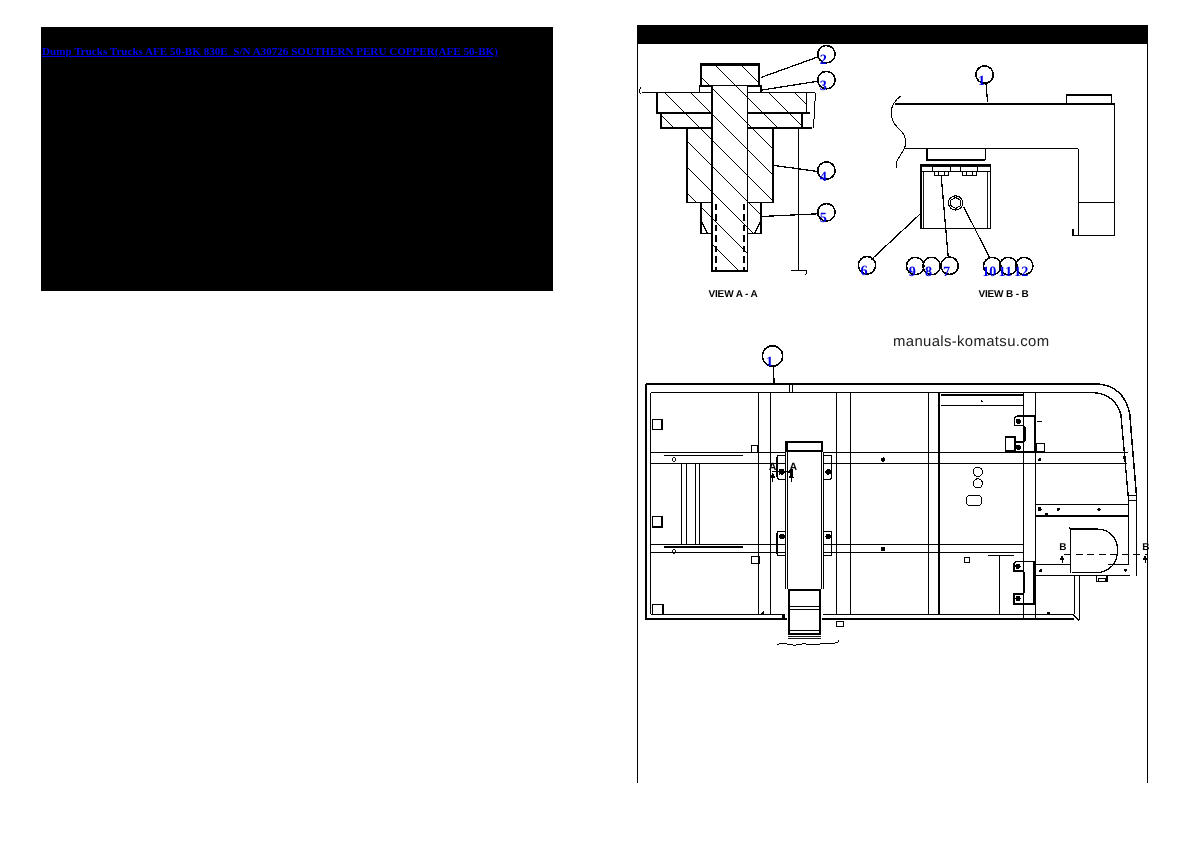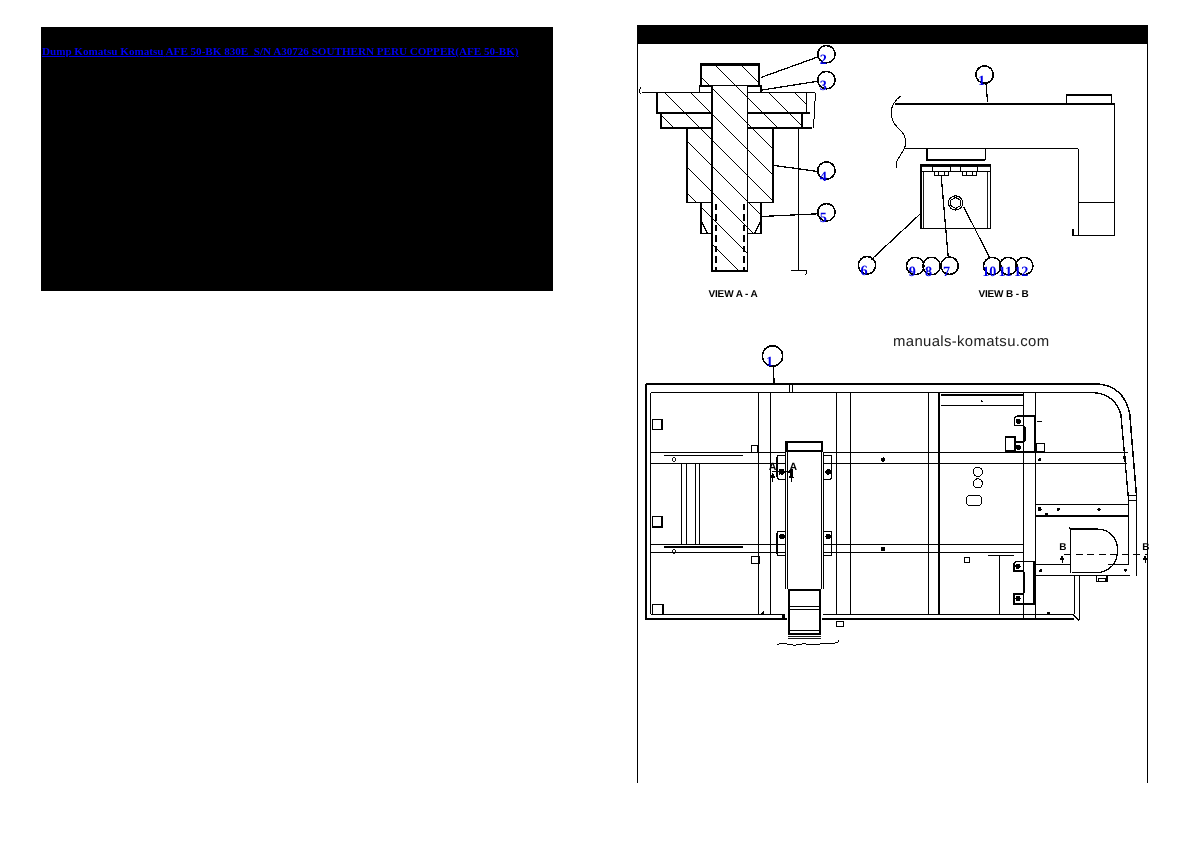--- a/index.html
+++ b/index.html
@@ -9,21 +9,21 @@
 #link{position:absolute;left:42px;top:45.2px;width:510px;
   font-family:"Liberation Serif",serif;font-weight:bold;font-size:11.1px;
   color:#0000f0;text-decoration:underline;white-space:nowrap;}
 svg{position:absolute;left:0;top:0;}
 svg text{-webkit-font-smoothing:antialiased;text-rendering:geometricPrecision;}
 </style>
 </head>
 <body>
 <div id="page">
 <div id="blackbox"></div>
-<div id="link"><span id="lk1">Dump Komatsu Komatsu</span> <span id="lk2">AFE 50-BK 830E&nbsp; S/N A30726 SOUTHERN PERU COPPER(AFE 50-BK)</span></div>
+<div id="link"><span id="lk1">Dump Trucks Trucks</span> <span id="lk2">AFE 50-BK 830E&nbsp; S/N A30726 SOUTHERN PERU COPPER(AFE 50-BK)</span></div>
 <svg id="art" width="1190" height="842" viewBox="0 0 1190 842" shape-rendering="crispEdges">
 <defs>
 <pattern id="hatch" width="26" height="26" patternUnits="userSpaceOnUse">
 <path d="M-2,-2 L28,28" stroke="#000" stroke-width="1.05" fill="none"></path>
 </pattern>
 </defs>
 
 <g id="frame">
 <rect x="637" y="25" width="511" height="18.8" fill="#000"></rect>
 <line x1="637.6" y1="43.6" x2="637.6" y2="783" stroke="#000" stroke-width="1.4"></line>

